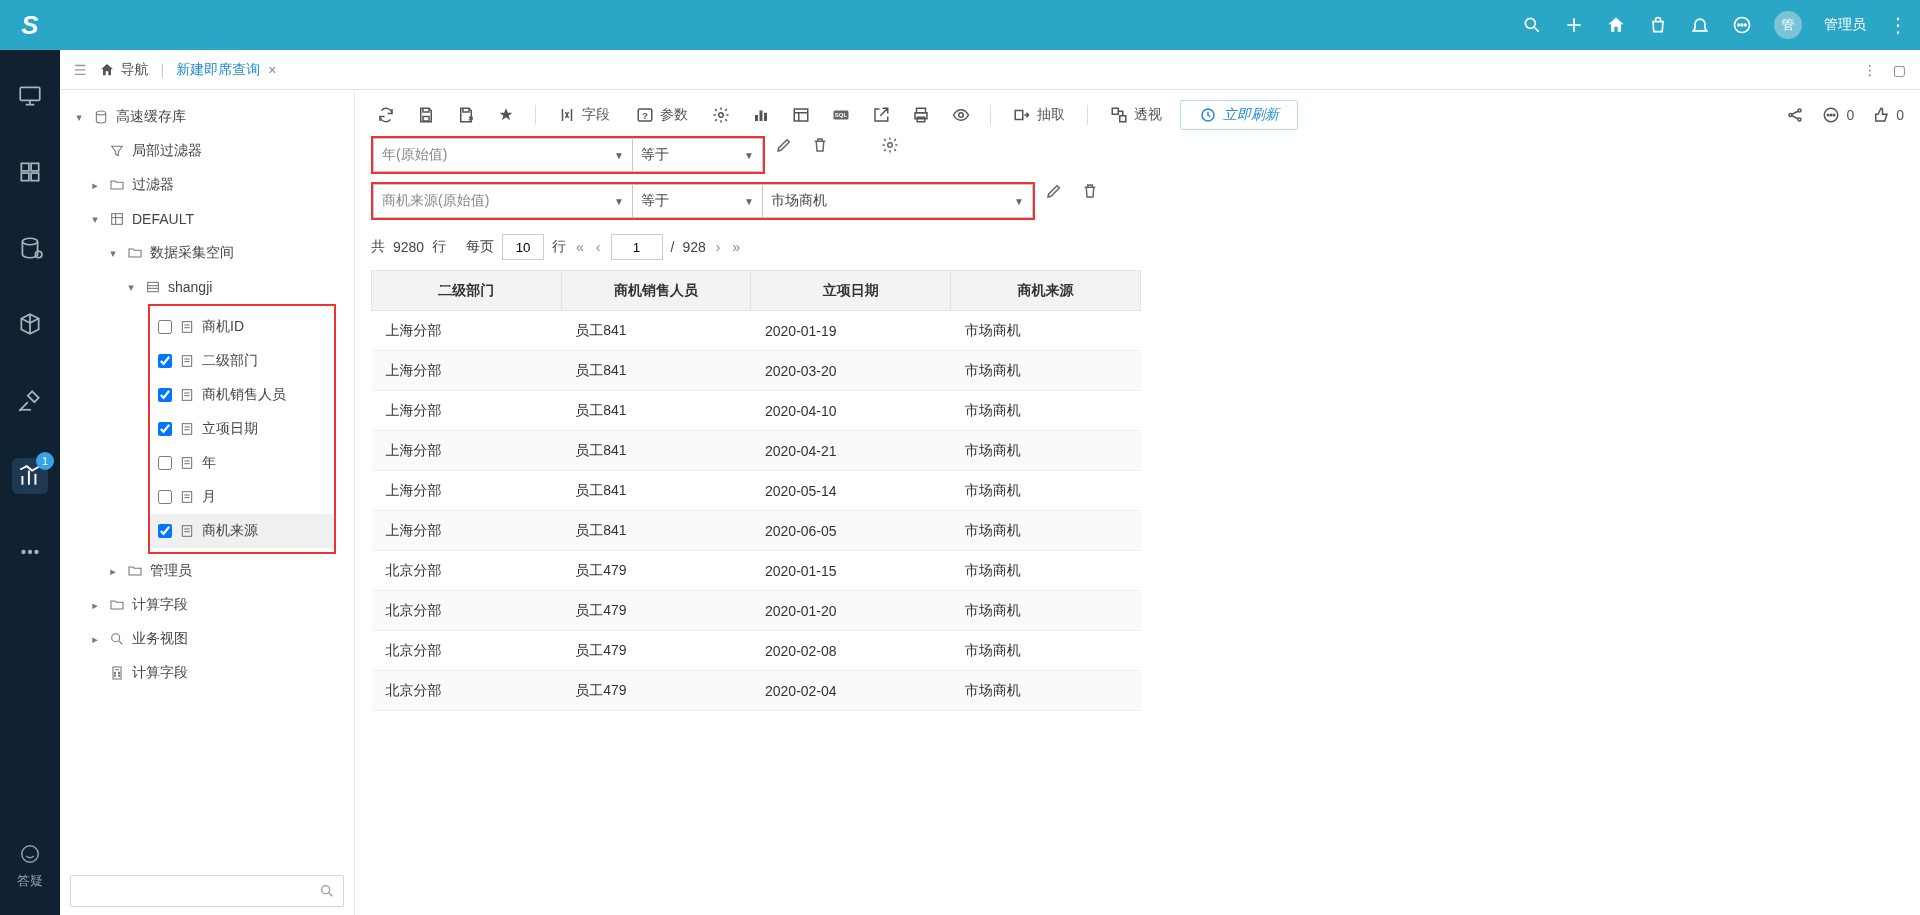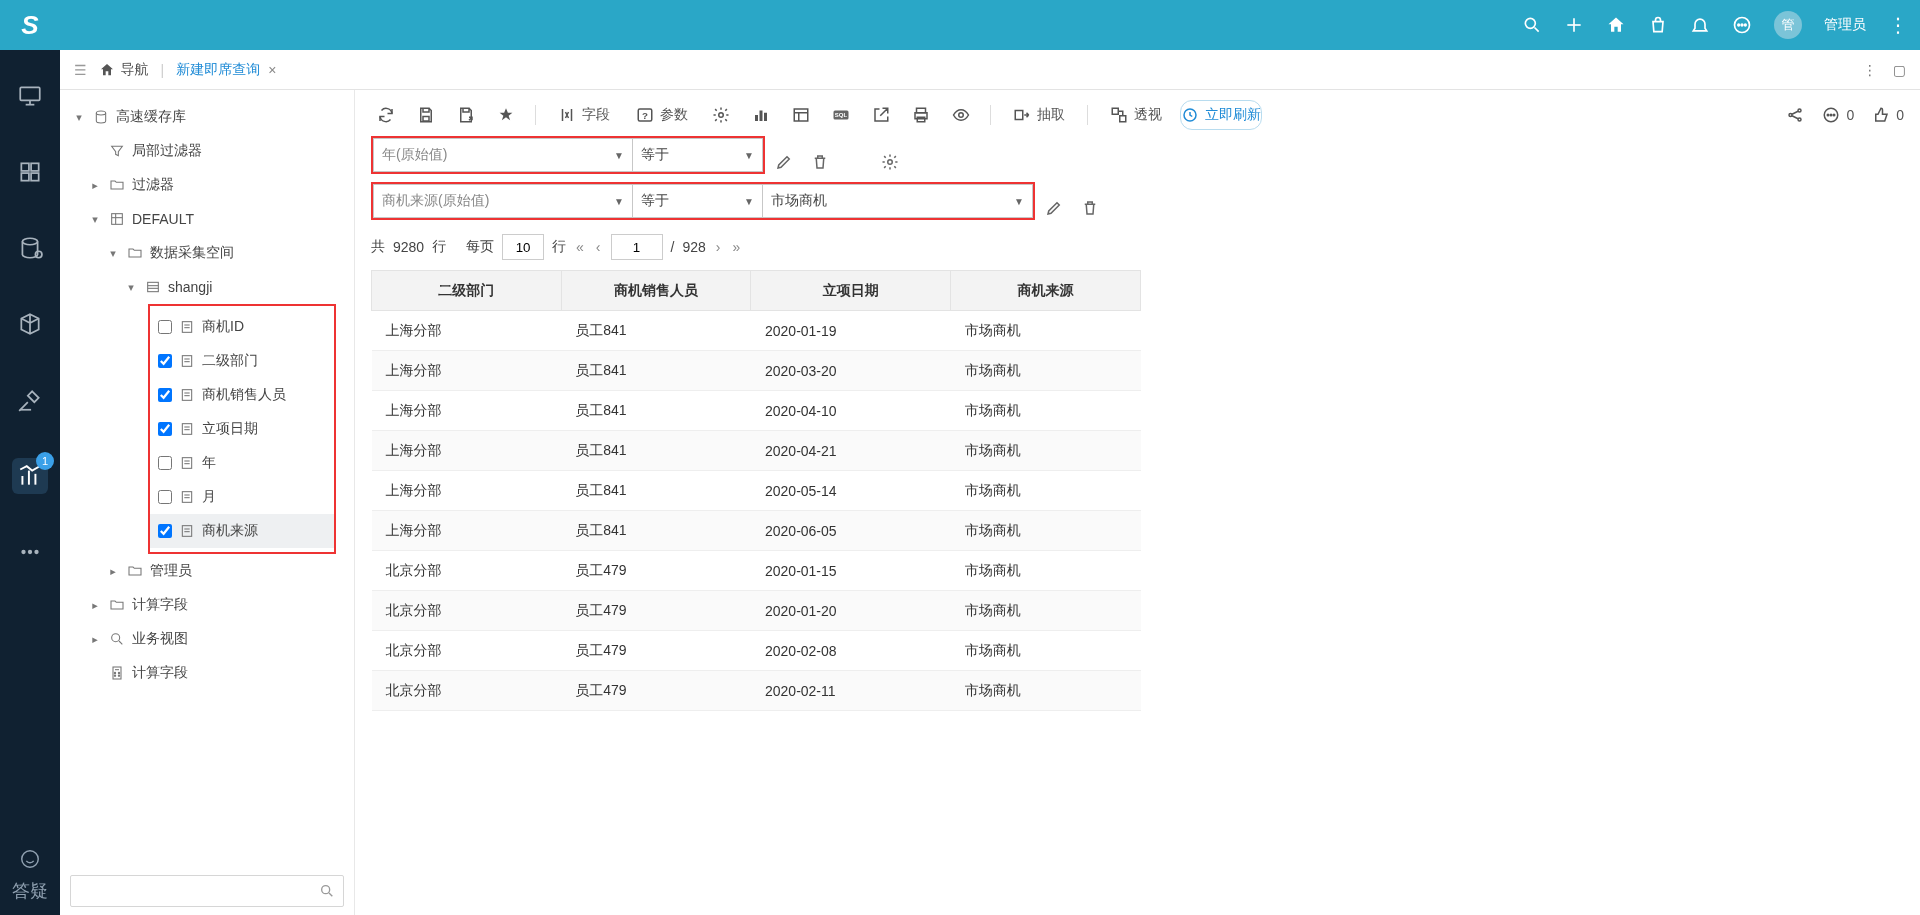--- a/index.html
+++ b/index.html
@@ -16,21 +16,21 @@
 .topbar .uname { font-size:14px; }
 .topbar .vdots { cursor:pointer; font-size:20px; }
 
 
 .leftrail { position:absolute; left:0; top:50px; bottom:0; width:60px; background:#102131; display:flex; flex-direction:column; align-items:center; padding-top:28px; gap:40px; color:#a8b3bd; }
 .leftrail .ritem { width:36px; height:36px; display:flex; align-items:center; justify-content:center; cursor:pointer; border-radius:6px; position:relative; }
 .leftrail .ritem.active { background:#1e3a52; color:#fff; }
 .leftrail .ritem svg { width:26px; height:26px; }
 .leftrail .badge { position:absolute; top:-6px; right:-6px; width:18px; height:18px; border-radius:50%; background:#3aa0e8; color:#fff; font-size:11px; display:flex; align-items:center; justify-content:center; }
 .leftrail .railspacer { flex:1; }
-.leftrail .help { text-align:center; font-size:18px; color:#8fa0b0; cursor:pointer; padding-bottom:12px; }
+.leftrail .help { text-align:center; font-size:13px; color:#8fa0b0; cursor:pointer; padding-bottom:25px; }
 .leftrail .help svg { width:22px; height:22px; margin-bottom:4px; }
 
 
 .tabbar { position:absolute; left:60px; top:50px; right:0; height:40px; background:#fff; border-bottom:1px solid #e3e3e3; display:flex; align-items:center; padding:0 14px; gap:12px; color:#555; }
 .tabbar .crumb-home { color:#555; display:flex; align-items:center; gap:6px; }
 .tabbar .sep { color:#ccc; }
 .tabbar .tab { color:#1f8bd6; display:flex; align-items:center; gap:8px; cursor:pointer; }
 .tabbar .tab .x { color:#888; }
 .tabbar .flexspace { flex:1; }
 .tabbar .rright { display:flex; gap:16px; color:#777; }
@@ -52,31 +52,31 @@
 .treepane .search { height:32px; border:1px solid #d6d6d6; border-radius:2px; display:flex; align-items:center; padding:0 8px; color:#999; margin-top:6px; }
 .treepane .search input { border:none; outline:none; flex:1; font-size:13px; }
 .treepane .search svg { width:16px; height:16px; }
 
 
 .content { flex:1; padding:10px 16px 16px 16px; overflow:auto; }
 
 .toolbar { display:flex; align-items:center; gap:10px; color:#555; flex-wrap:nowrap; }
 .toolbar .btn { display:flex; align-items:center; gap:6px; height:30px; padding:0 6px; cursor:pointer; }
 .toolbar .btn.text { padding:0 8px; }
-.toolbar .btn.refresh { border:1px solid #b8dcef; border-radius:12px; color:#1f8bd6; padding:0 0; }
+.toolbar .btn.refresh { border:1px solid #b8dcef; border-radius:2px; color:#1f8bd6; padding:0 18px;font-style:italic; }
 .toolbar .btn svg { width:18px; height:18px; }
 .toolbar .sepv { width:1px; height:20px; background:#ddd; margin:0 4px; }
 .toolbar .spacer { flex:1; }
 .toolbar .social { display:flex; align-items:center; gap:18px; color:#555; }
 .toolbar .social .pair { display:flex; align-items:center; gap:6px; }
 
 .reporttitle { margin-top:18px; font-size:14px; color:#555; }
 
 .filterwrap { margin-top:6px; display:flex; flex-direction:column; gap:8px; }
-.filterrow { display:flex; align-items:flex-end; gap:10px; }
+.filterrow { display:flex; align-items:flex-start; gap:10px; }
 .filterbox { display:flex; gap:0; border:2px solid #e33; padding:0; }
 .filterbox .seg { height:34px; border:1px solid #c7c7c7; display:flex; align-items:center; padding:0 8px; color:#888; background:#fff; }
 .filterbox .seg.sel { width:260px; justify-content:space-between; }
 .filterbox .seg.op { width:130px; justify-content:space-between; color:#444; }
 .filterbox .seg.val { width:270px; color:#444; justify-content:space-between; }
 .filterbox .seg + .seg { border-left:none; }
 .caret { font-size:10px; color:#666; }
 .rowicons { display:flex; gap:18px; color:#666; }
 .rowicons span { cursor:pointer; }
 .rowicons svg { width:18px; height:18px; }
@@ -686,20 +686,20 @@
           </tr>
           <tr>
             <td>北京分部</td>
             <td>员工479</td>
             <td>2020-02-08</td>
             <td>市场商机</td>
           </tr>
           <tr>
             <td>北京分部</td>
             <td>员工479</td>
-            <td>2020-02-11</td>
+            <td>2020-02-04</td>
             <td>市场商机</td>
           </tr>
         </tbody>
     </table>
 
   </div>
 </div>
 
 </body></html>

